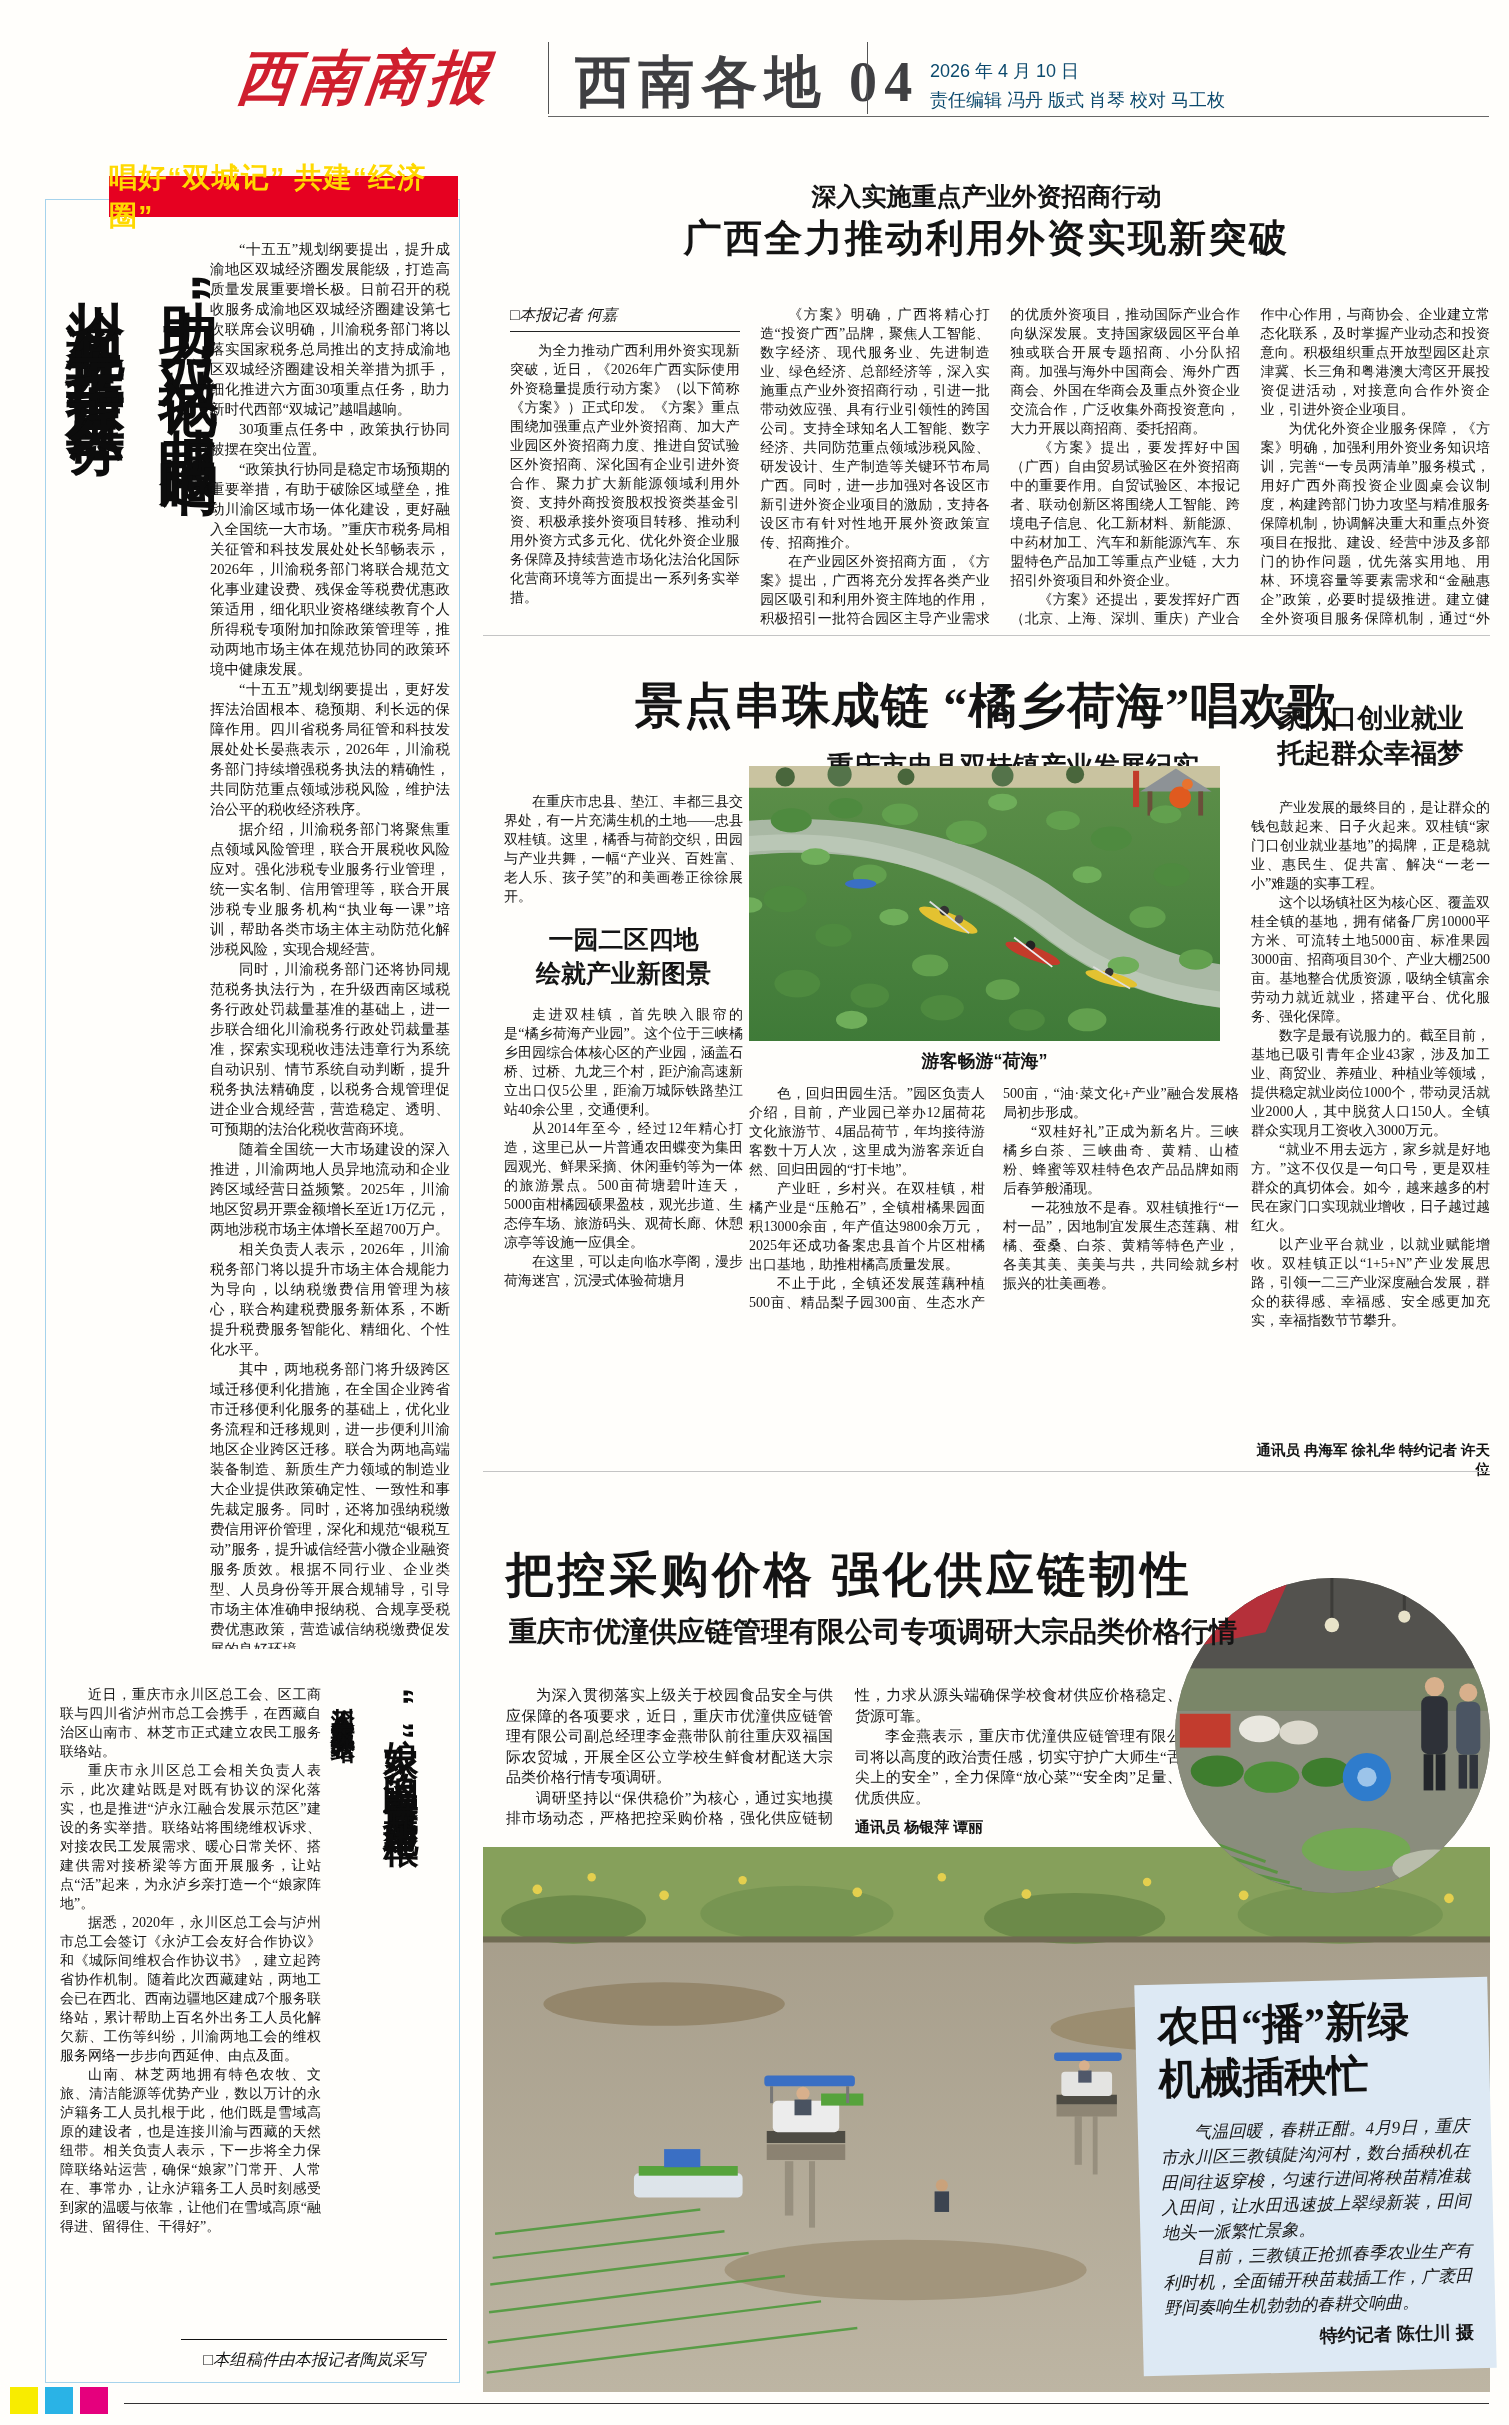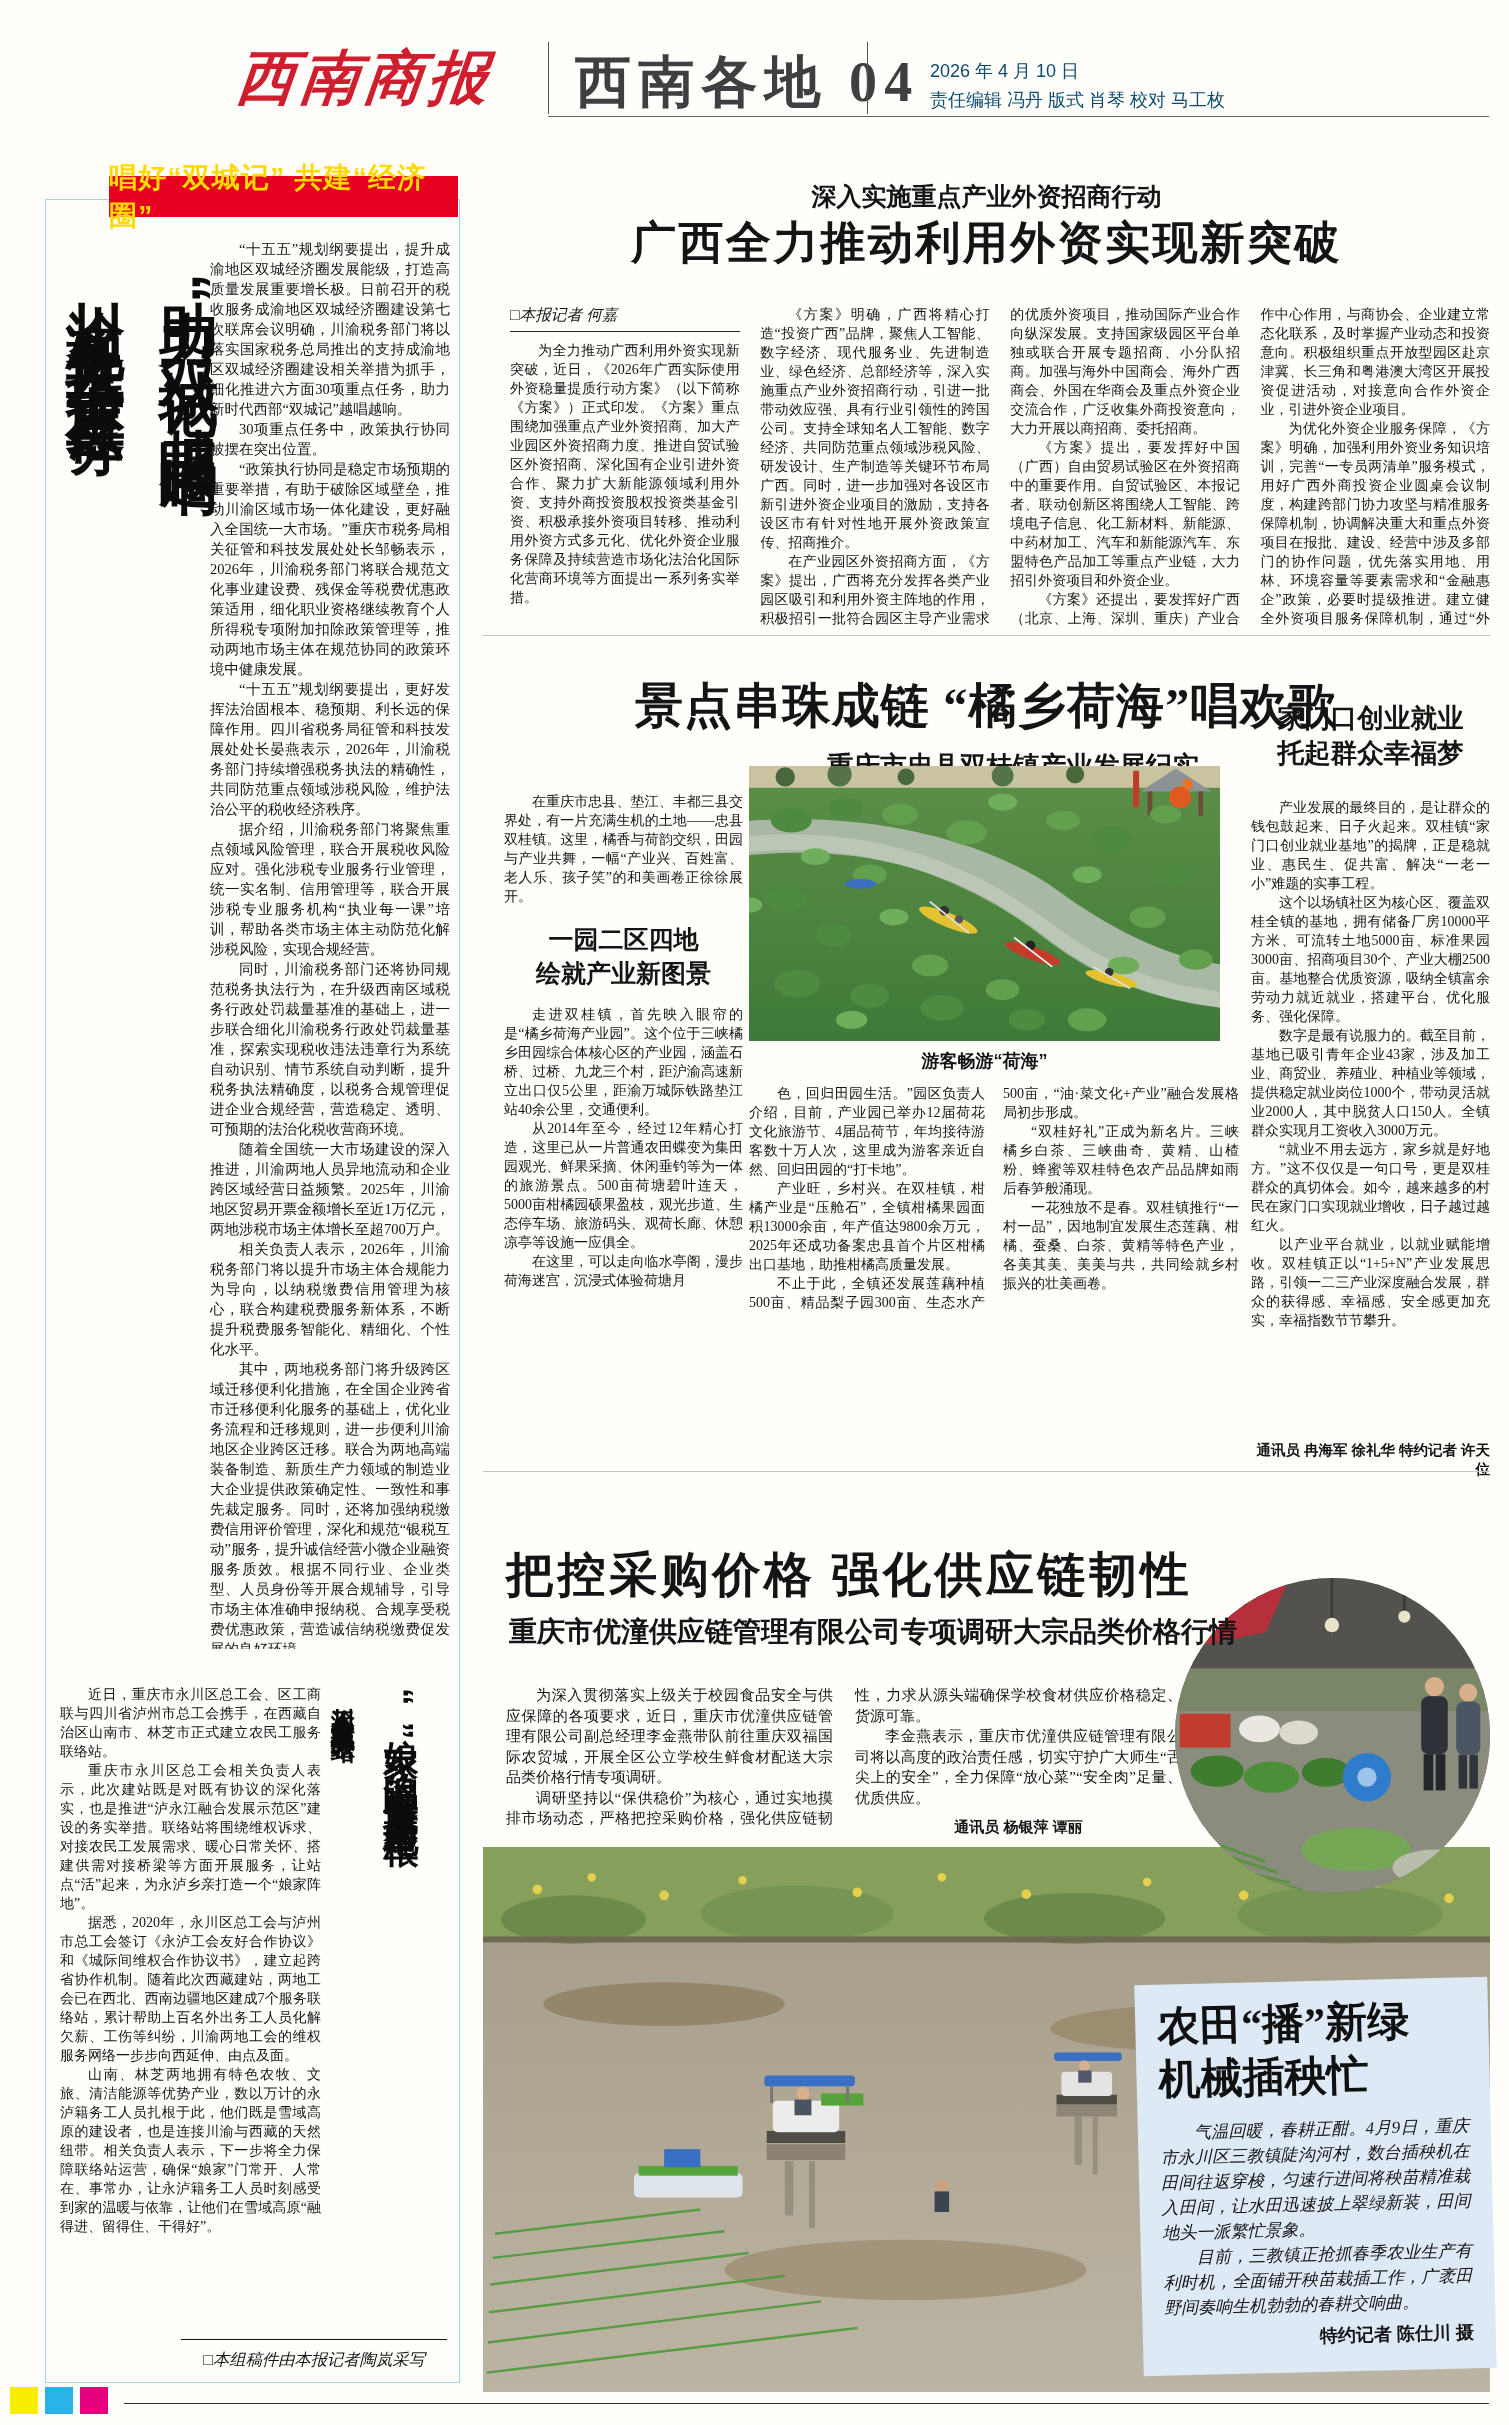--- a/index.html
+++ b/index.html
@@ -33,21 +33,21 @@
               font-size:14px;line-height:19px;}
   .worker-headline{left:327px;top:1688px;height:695px;color:#0c0c0c;
                    font-family:"Liberation Sans","DejaVu Sans",sans-serif;}
   .worker-headline .big{display:block;font-size:35px;letter-spacing:5.4px;font-weight:900;}
   .worker-headline .small{display:block;font-size:24px;letter-spacing:2.4px;font-weight:700;margin-right:18px;}
   .group-credit{left:181px;top:2339px;width:266px;border-top:1.2px solid #111;padding-top:8.5px;
                 text-align:center;font-style:italic;font-size:16.3px;}
   
   .gx-kicker{left:483px;top:180px;width:1007px;text-align:center;font-size:25px;font-weight:900;
              font-family:"Liberation Sans","DejaVu Sans",sans-serif;}
-  .gx-headline{left:483px;top:213px;width:1007px;text-align:center;font-size:45px;font-weight:900;letter-spacing:2.4px;}
+  .gx-headline{left:483px;top:213px;width:1007px;text-align:center;font-size:38px;font-weight:900;letter-spacing:2.4px;}
   .gx-body{left:510px;top:305px;width:980px;height:331px;overflow:hidden;
            column-count:4;column-gap:20.5px;font-size:14px;line-height:19px;}
   .byline{font-style:italic;font-size:15.7px;border-bottom:1.2px solid #222;padding-bottom:7.2px;
           margin-bottom:8.5px;text-indent:0;}
   .hrule{height:0.6px;background:#c4c4c4;}
   
   .zx-headline{left:483px;top:674px;width:1007px;text-align:center;font-size:48px;font-weight:900;letter-spacing:1.2px;}
   .zx-dek{left:483px;top:748px;width:1007px;text-align:center;font-size:26.6px;font-weight:700;}
   .zx-left{left:504px;top:792px;width:239px;height:660px;overflow:hidden;font-size:14px;line-height:19px;}
   .zx-subhead{text-align:center;font-size:25px;line-height:34px;font-weight:900;margin:15.7px 0;
@@ -61,21 +61,21 @@
   .sb-title{text-align:center;font-size:26.6px;line-height:35px;font-weight:800;
             font-family:"Liberation Sans","DejaVu Sans",sans-serif;}
   .sb-body{margin-top:27px;height:634px;overflow:hidden;font-size:14px;line-height:19px;}
   .sb-byline{text-align:right;margin-top:8.5px;font-size:14.5px;font-weight:700;
              font-family:"Liberation Sans","DejaVu Sans",sans-serif;}
   
   .pr-headline{left:506px;top:1543px;font-size:48px;font-weight:900;letter-spacing:3.6px;z-index:4;}
   .pr-subhead{left:509px;top:1613px;font-size:28px;font-weight:700;z-index:4;white-space:nowrap;}
   .pr-body{left:506px;top:1685px;width:676px;height:202px;overflow:hidden;
            column-count:2;column-gap:22px;font-size:15px;line-height:20.5px;}
-  .pr-byline{text-align:center;font-size:15px;font-weight:700;margin-top:8.5px;
+  .pr-byline{text-align:left;font-size:15px;font-weight:700;margin-top:8.5px;
              font-family:"Liberation Sans","DejaVu Sans",sans-serif;text-indent:0;}
   .pr-photo{left:1175px;top:1578px;width:315px;height:315px;border-radius:50%;overflow:hidden;z-index:2;}
   
   .farm-photo{left:483px;top:1847px;width:1007px;height:545px;overflow:hidden;}
   .farm-panel{left:1139px;top:1981px;width:353px;height:391px;background:#dde9f4;
               transform:rotate(-1.4deg);padding:15.7px 22px;box-sizing:border-box;z-index:3;}
   .farm-headline{font-size:42px;line-height:53px;font-weight:900;color:#101010;}
   .farm-body{margin-top:14.5px;font-size:17px;line-height:25px;font-style:italic;}
   .farm-byline{text-align:right;margin-top:7.2px;font-size:18px;font-weight:700;
                font-family:"Liberation Sans","DejaVu Sans",sans-serif;}

